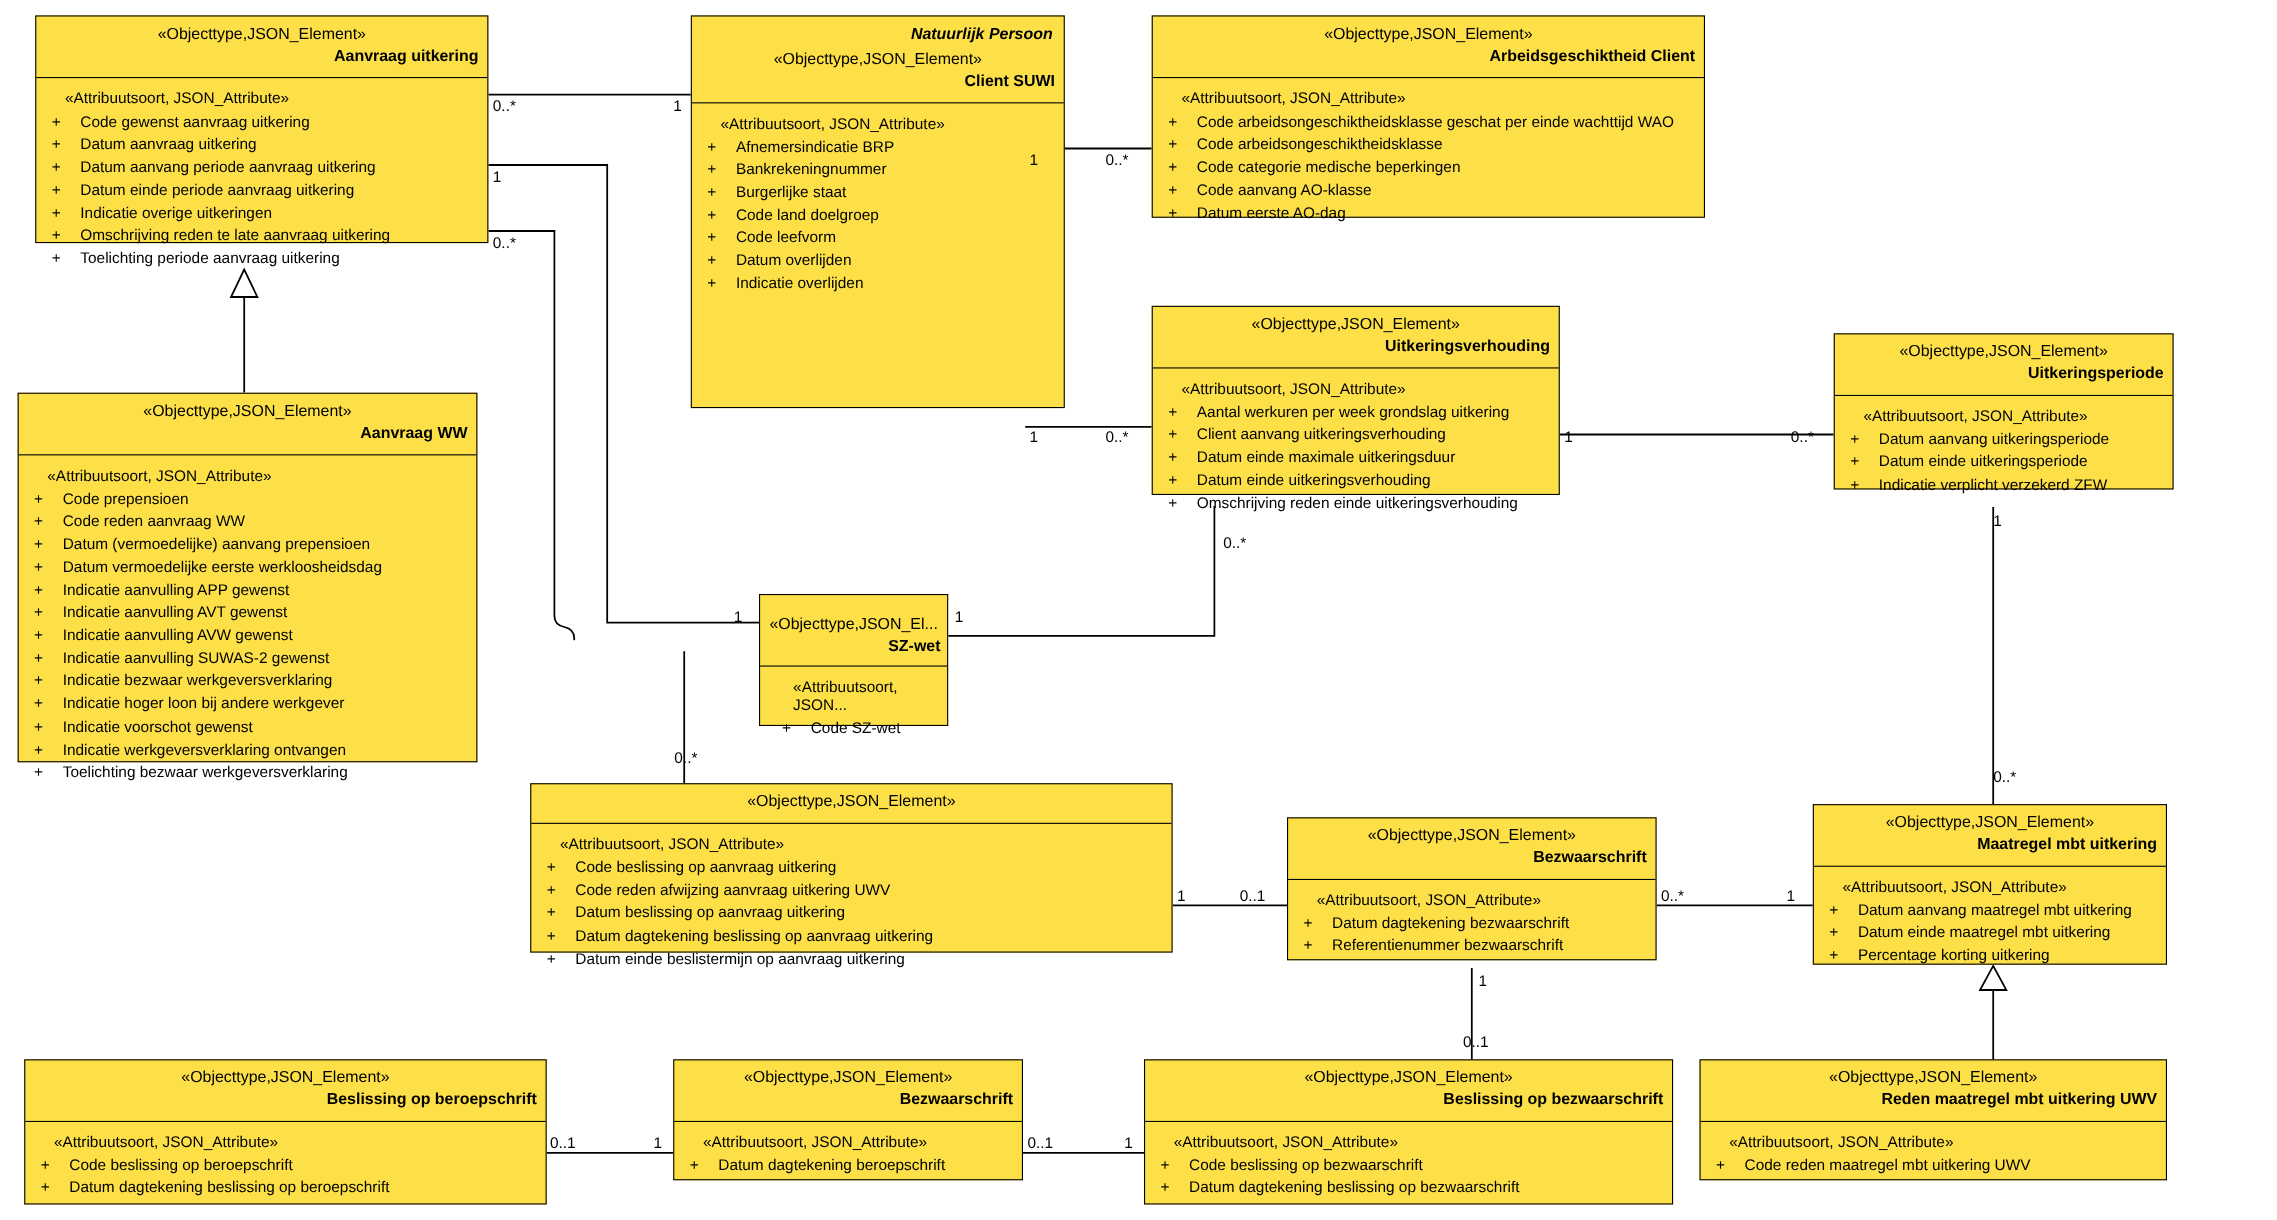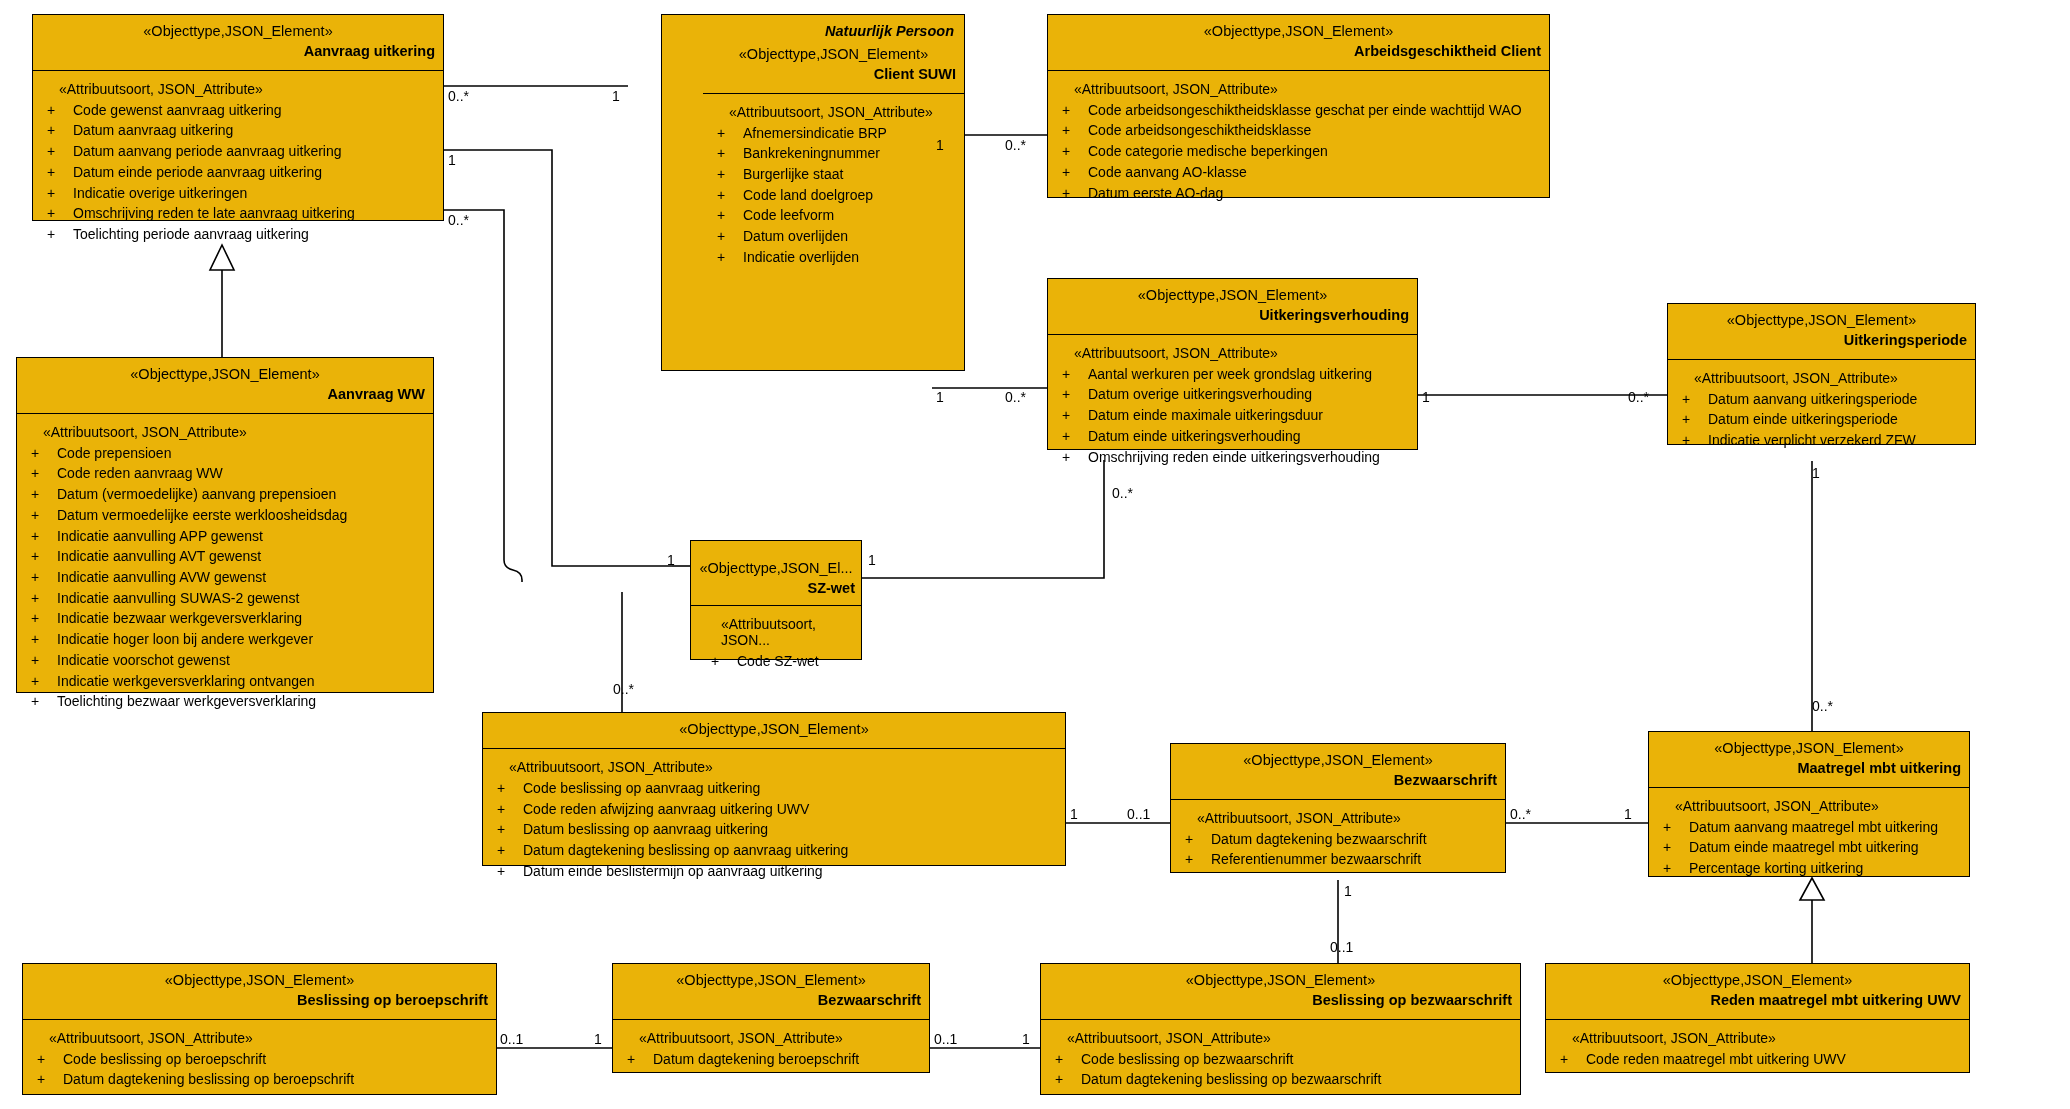--- a/index.html
+++ b/index.html
@@ -11,21 +11,21 @@
     overflow:hidden;
   }
   svg.links{position:absolute;left:0;top:0;width:2070px;height:1109px;pointer-events:none;}
   svg.links path,svg.links line,svg.links polyline{fill:none;stroke:#000000;stroke-width:1.6;}
   svg.links polygon.hollow{fill:#ffffff;stroke:#000000;stroke-width:1.6;}
 
   .uml{
     position:absolute;
     box-sizing:border-box;
     border:1.6px solid #000000;
-    background:#eab308;
+    background:#fde047;
     color:#000000;
   }
   .uml .head{
     box-sizing:border-box;
     border-bottom:1.6px solid #000000;
     padding:7px 8px 9px 8px;
     text-align:center;
     line-height:1.30;
   }
   .uml .alias{
@@ -133,21 +133,21 @@
             <span class="an">Omschrijving reden te late aanvraag uitkering</span>
           </li>
         <li>
             <span class="vis">+</span>
             <span class="an">Toelichting periode aanvraag uitkering</span>
           </li>
       </ul>
     </div>
   </div>
 
-  <div class="uml" style="left:661px;top:14px;width:304px;padding-left:41px;">
+  <div class="uml" style="left:628px;top:14px;width:340px;">
     <div class="head">
       <span class="alias">Natuurlijk Persoon</span>
       <span class="stereo">«Objecttype,JSON_Element»</span>
       <span class="cname">Client SUWI</span>
     </div>
     <div class="body" style="height:260px;">
       <span class="attrstereo">«Attribuutsoort, JSON_Attribute»</span>
       <ul>
         <li>
             <span class="vis">+</span>
@@ -284,21 +284,21 @@
     </div>
     <div class="body" style="height:98px;">
       <span class="attrstereo">«Attribuutsoort, JSON_Attribute»</span>
       <ul>
         <li>
             <span class="vis">+</span>
             <span class="an">Aantal werkuren per week grondslag uitkering</span>
           </li>
         <li>
             <span class="vis">+</span>
-            <span class="an">Datum overige uitkeringsverhouding</span>
+            <span class="an">Client aanvang uitkeringsverhouding</span>
           </li>
         <li>
             <span class="vis">+</span>
             <span class="an">Datum einde maximale uitkeringsduur</span>
           </li>
         <li>
             <span class="vis">+</span>
             <span class="an">Datum einde uitkeringsverhouding</span>
           </li>
         <li>

